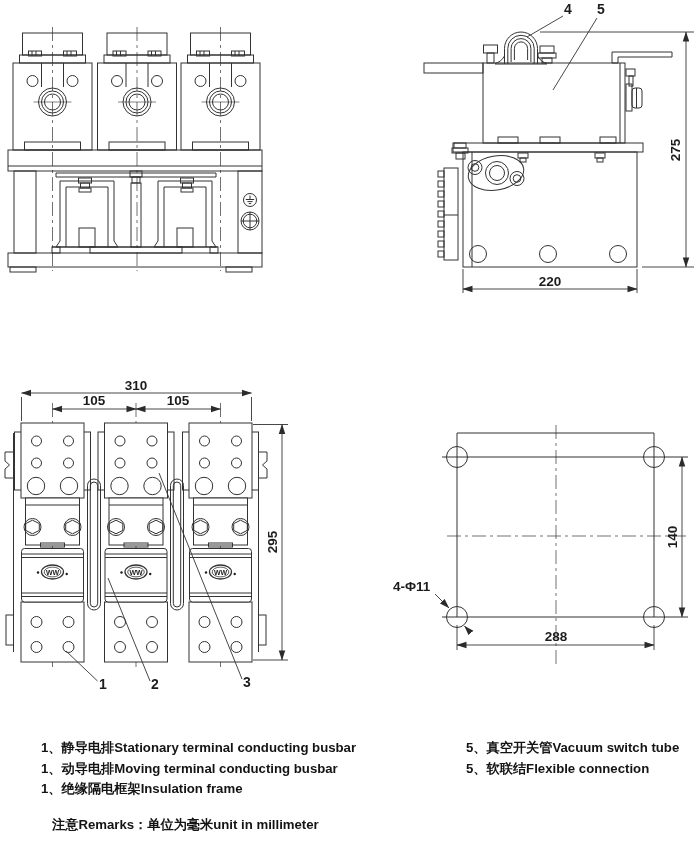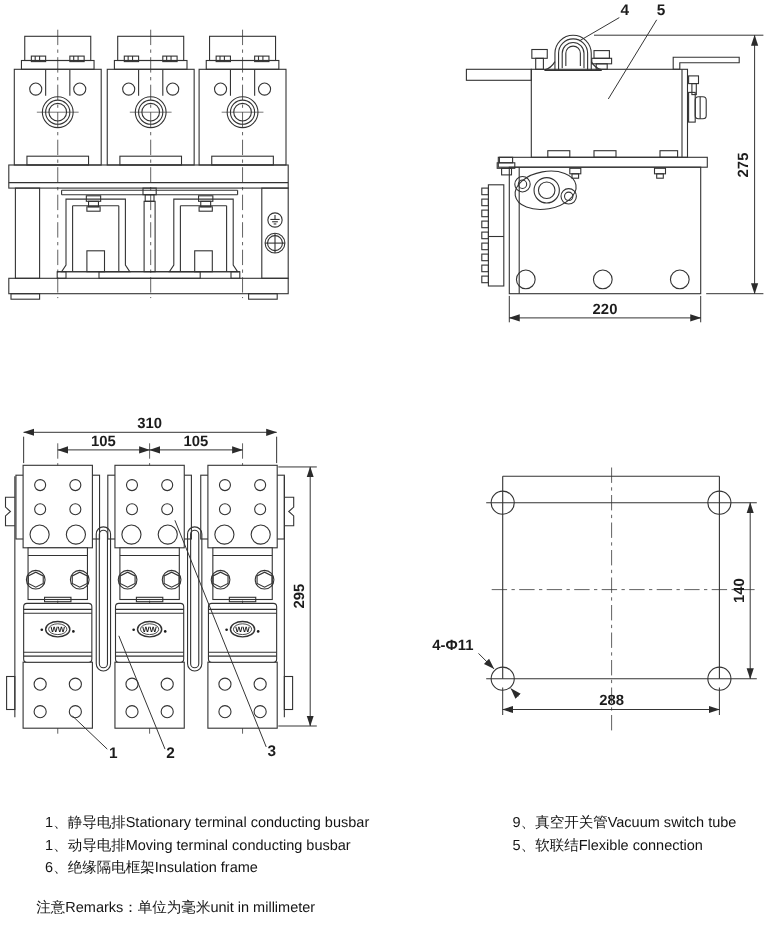--- a/index.html
+++ b/index.html
@@ -2,25 +2,25 @@
 <html><head>
 <meta charset="utf-8">
 <style>
   html,body{margin:0;padding:0;background:#fff}
   .page{position:relative;width:700px;height:859px;background:#ffffff;
         font-family:"Liberation Sans","DejaVu Sans",sans-serif;overflow:hidden}
   .page svg{position:absolute;left:0;top:0}
   .dim{font:bold 13.5px "Liberation Sans","DejaVu Sans",sans-serif;fill:#1c1c1c;stroke:none}
   .co{font:bold 14px "Liberation Sans","DejaVu Sans",sans-serif;fill:#1c1c1c;stroke:none}
   .logo-t{font:bold 7px "Liberation Sans","DejaVu Sans",sans-serif;fill:#1c1c1c;stroke:none}
-  .legend{position:absolute;color:#141414;font-weight:normal;font-size:13.2px;
+  .legend{position:absolute;color:#141414;font-weight:bold;font-size:13.2px;
           line-height:20.5px;white-space:nowrap}
   #legend-left{left:41px;top:738px}
   #legend-right{left:466px;top:738px}
-  #remarks{left:33px;top:815px}
+  #remarks{left:52px;top:815px}
 </style>
 </head>
 <body>
 
 <div class="page">
 
 <svg width="700" height="859" viewBox="0 0 700 859">
   <defs>
     <marker id="arr" viewBox="0 0 10 8" refX="9.6" refY="4" markerWidth="11" markerHeight="8.8" orient="auto-start-reverse">
       <path d="M0,0.7 L10,4 L0,7.3 Z" fill="#2b2b2b" stroke="none"></path>
@@ -322,20 +322,20 @@
       <text class="dim" x="393" y="591" text-anchor="start">4-Φ11</text>
       <line x1="435" y1="594" x2="449" y2="608" stroke-width="0.9" marker-end="url(#arr)"></line>
       <line x1="471" y1="633" x2="464.5" y2="626" stroke-width="0.9" marker-end="url(#arr)"></line>
     </g>
   </g>
 </svg>
 
   <div class="legend" id="legend-left">
     <div>1、静导电排Stationary terminal conducting busbar</div>
     <div>1、动导电排Moving terminal conducting busbar</div>
-    <div>6、绝缘隔电框架Insulation frame</div>
+    <div>1、绝缘隔电框架Insulation frame</div>
   </div>
   <div class="legend" id="legend-right">
-    <div>9、真空开关管Vacuum switch tube</div>
+    <div>5、真空开关管Vacuum switch tube</div>
     <div>5、软联结Flexible connection</div>
   </div>
   <div class="legend" id="remarks">注意Remarks：单位为毫米unit in millimeter</div>
 </div>
 
 </body></html>

